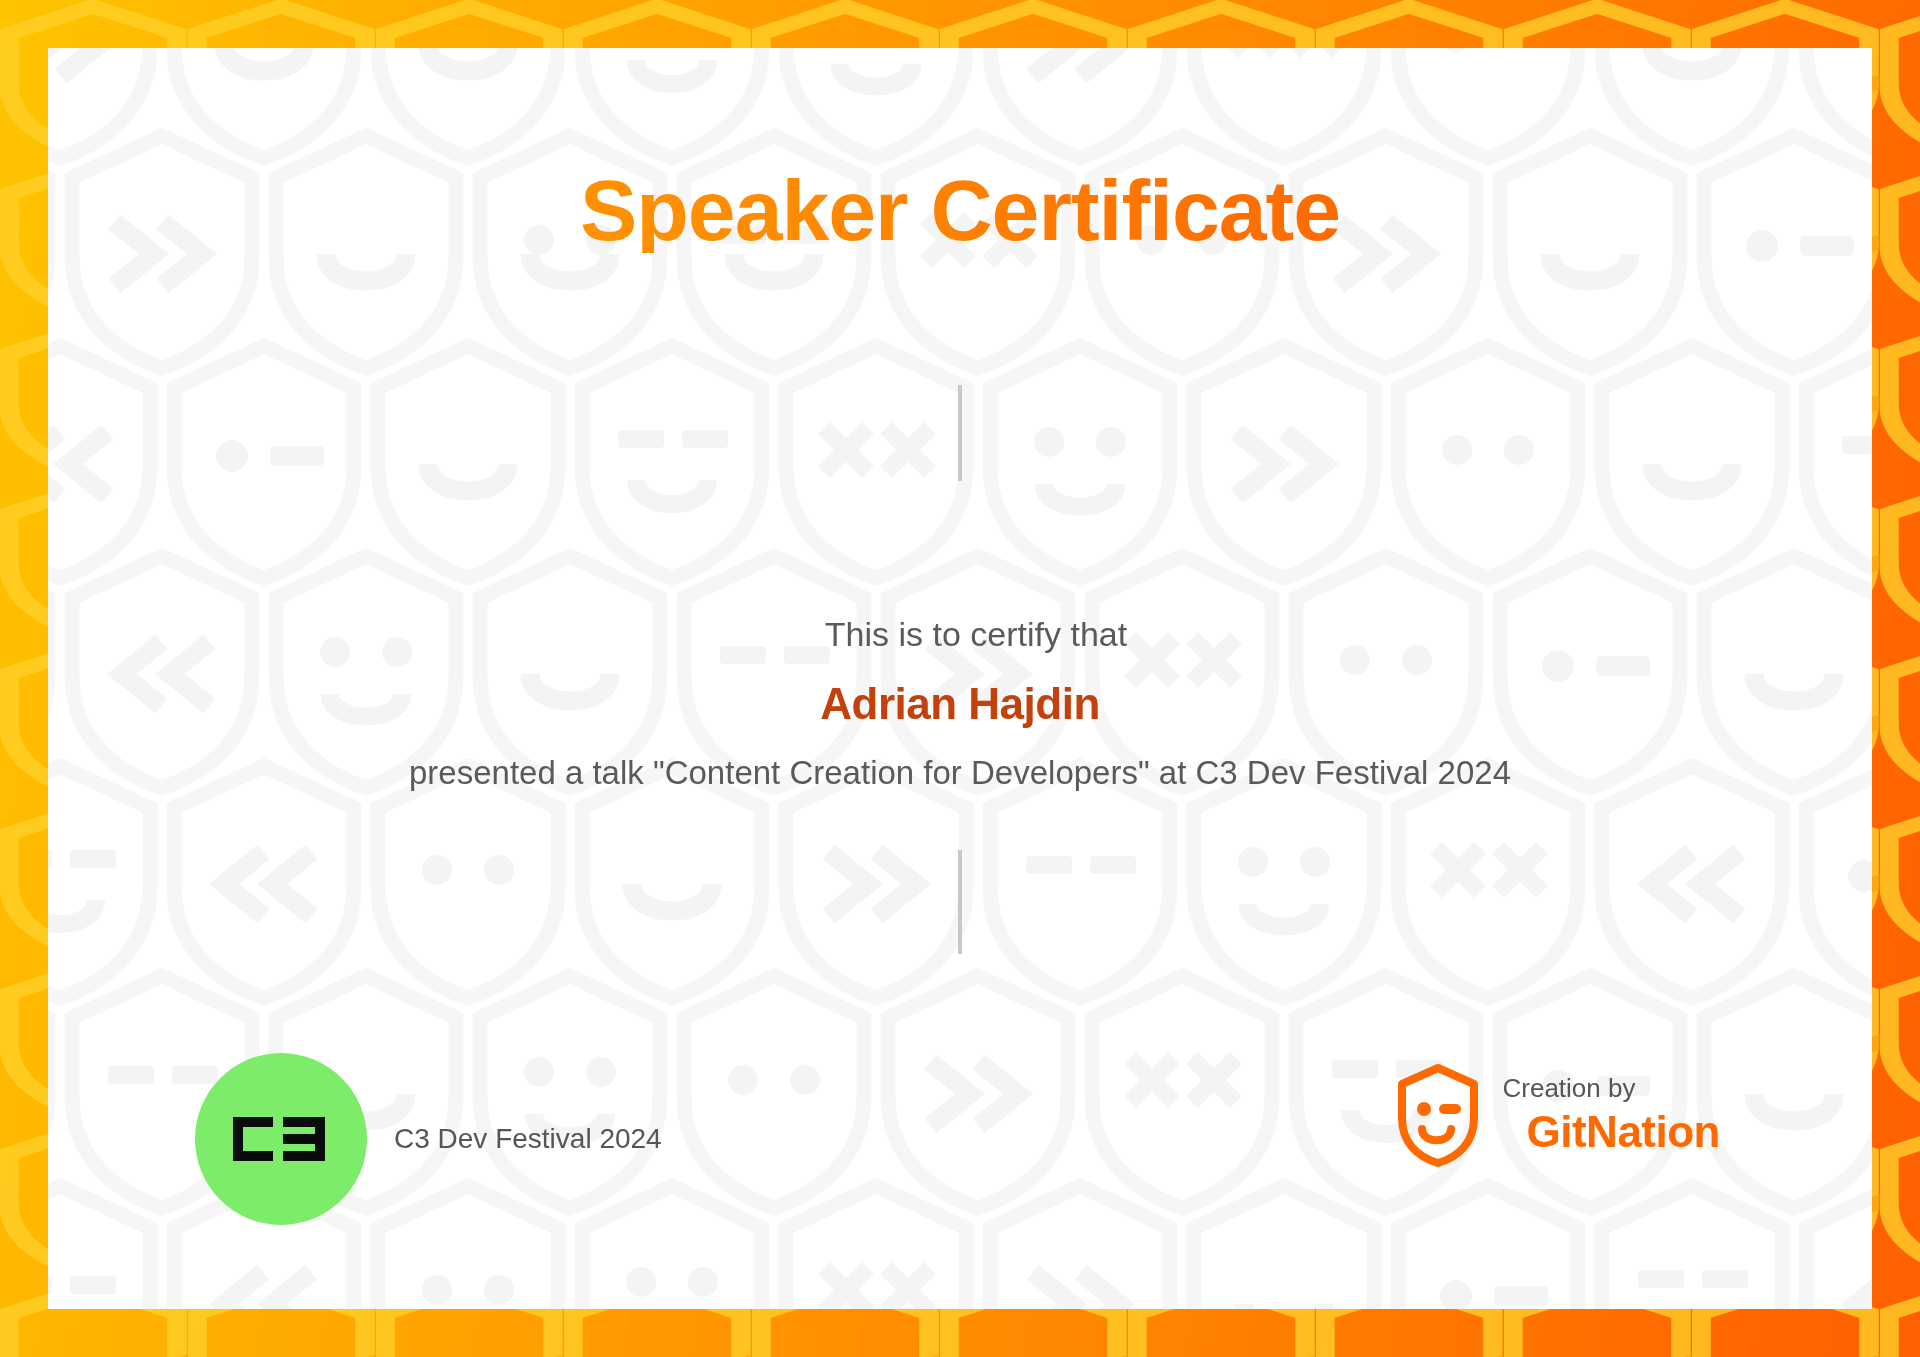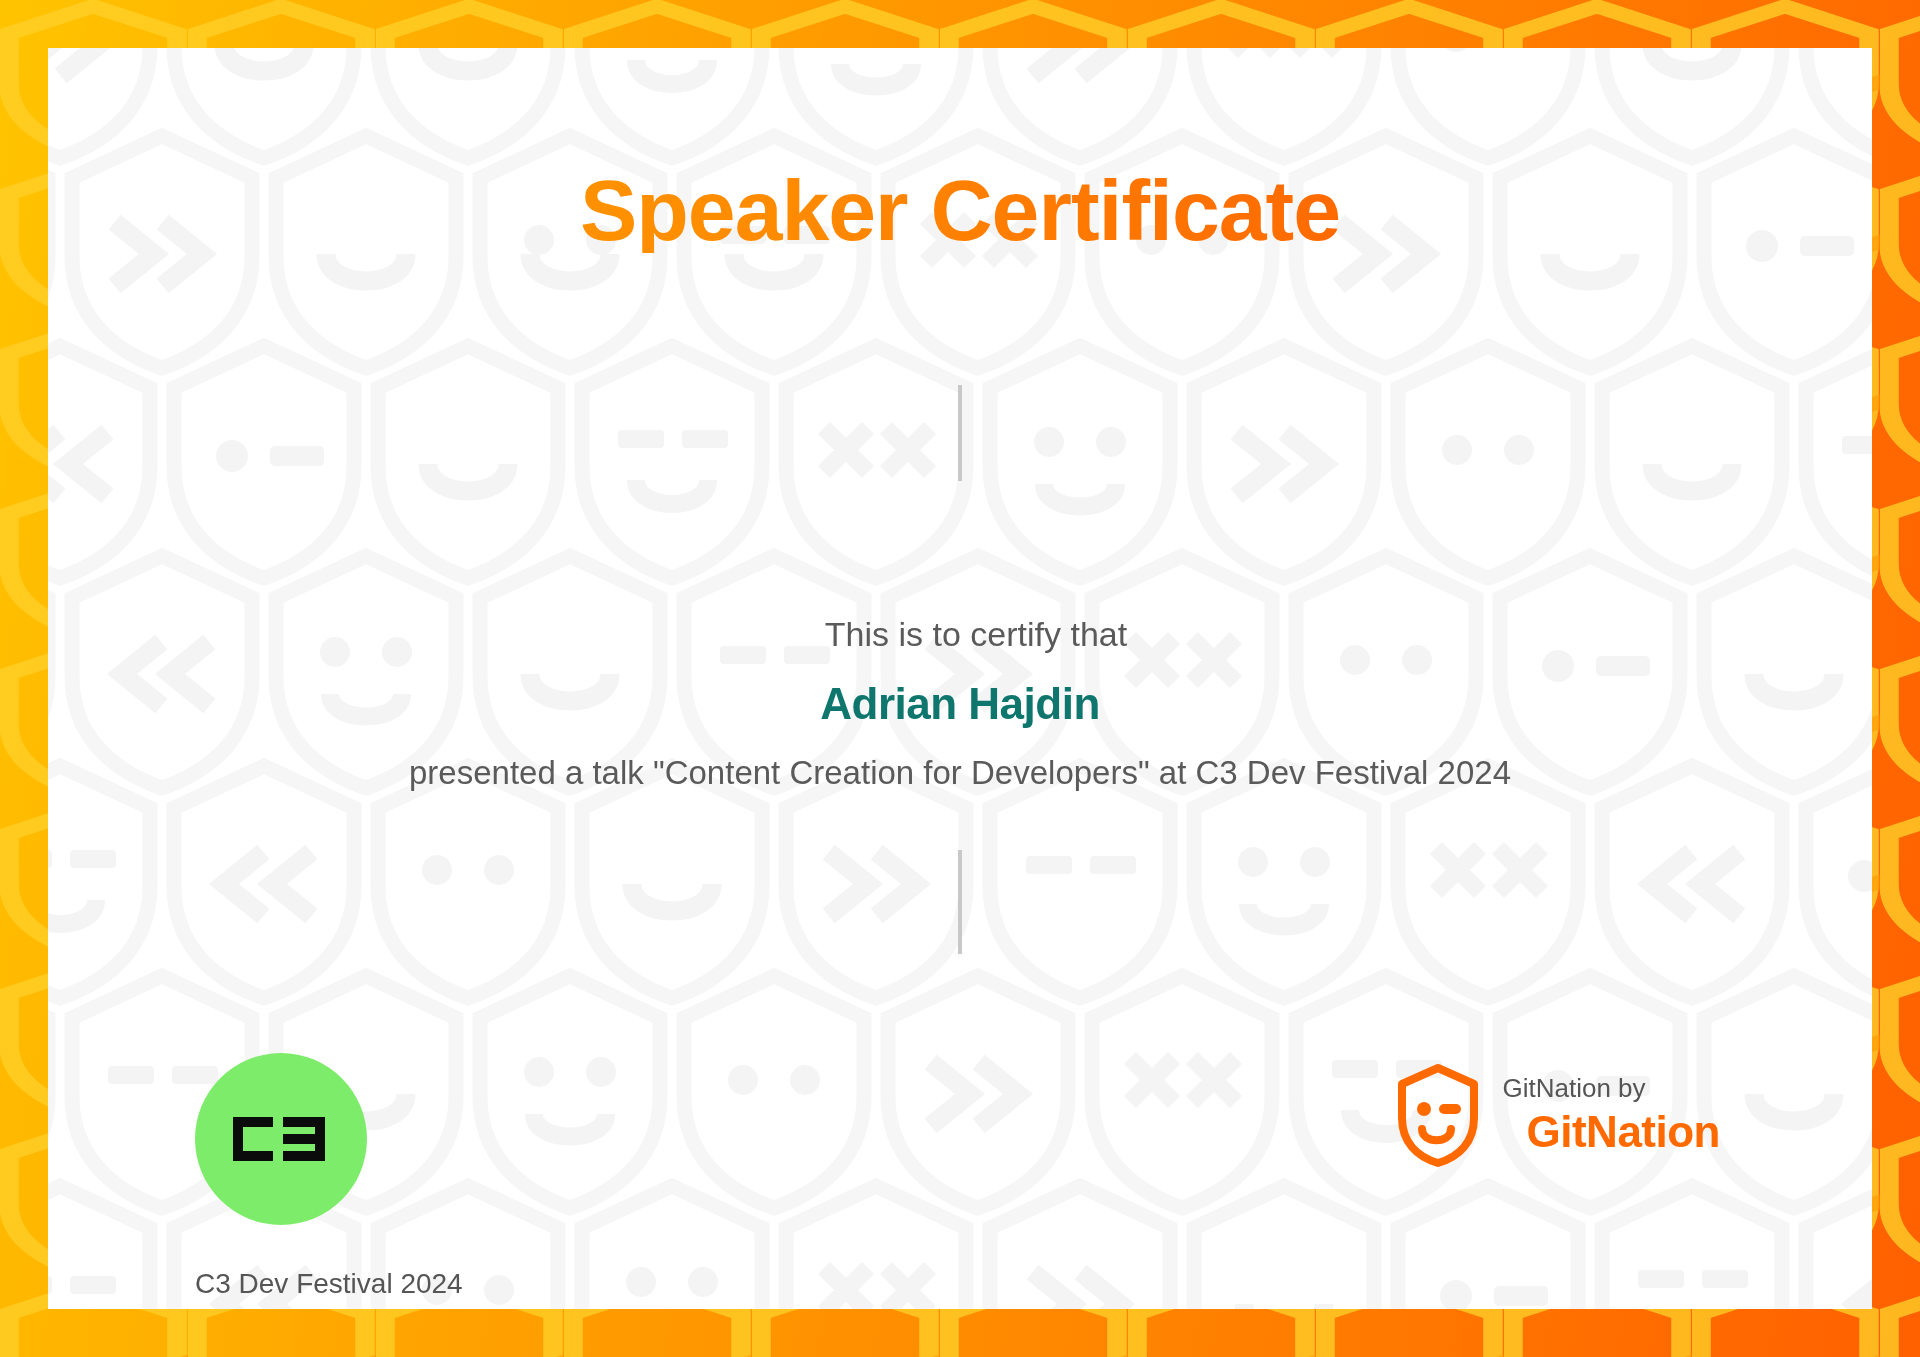--- a/index.html
+++ b/index.html
@@ -77,21 +77,21 @@
     color:#5A5A5A;
     font-weight:400;
     padding-left:32px;
   }
   .recipient-name {
     position:absolute;
     top:631px; left:0; right:0;
     text-align:center;
     font-size:44px;
     font-weight:bold;
-    color:#0f766e;
+    color:#c2410c;
     letter-spacing:-0.5px;
   }
   .talk-line {
     position:absolute;
     top:706px; left:0; right:0;
     text-align:center;
     font-size:33px;
     color:#5A5A5A;
     font-weight:400;
   }
@@ -101,21 +101,21 @@
     position:absolute;
     left:0; right:0;
     top:975px;
     height:200px;
   }
 
   
   .event-block {
     position:absolute;
     left:147px; top:30px;
-    display:flex; gap:43px;flex-direction:column;
+    display:flex; align-items:center; gap:27px;
   }
   .event-logo {
     width:172px; height:172px;
     border-radius:50%;
     background:#7EEC6B;
     display:flex; align-items:center; justify-content:center;
   }
   .event-name {
     font-size:28px;
     color:#555555;
@@ -574,21 +574,21 @@
 
 
         <div class="organiser-block">
           <svg width="86" height="104" viewBox="0 0 86 104" xmlns="http://www.w3.org/2000/svg">
             <path d="M43,5 L79,21 L79,55 C79,79 64,94 43,100 C22,94 7,79 7,55 L7,21 Z" fill="none" stroke="#FF6A00" stroke-width="8" stroke-linejoin="round"></path>
             <circle cx="29" cy="46" r="7" fill="#FF6A00"></circle>
             <rect x="44" y="41" width="22" height="10" rx="5" fill="#FF6A00"></rect>
             <path d="M27,66 C27,81 56,81 56,66" fill="none" stroke="#FF6A00" stroke-width="8" stroke-linecap="round"></path>
           </svg>
           <div class="org-text">
-            <span class="org-label">GitNation by</span>
+            <span class="org-label">Creation by</span>
             <span class="org-name">GitNation</span>
           </div>
         </div>
 
       </div>
     </div>
   </div>
 </div>
 
 </body></html>

